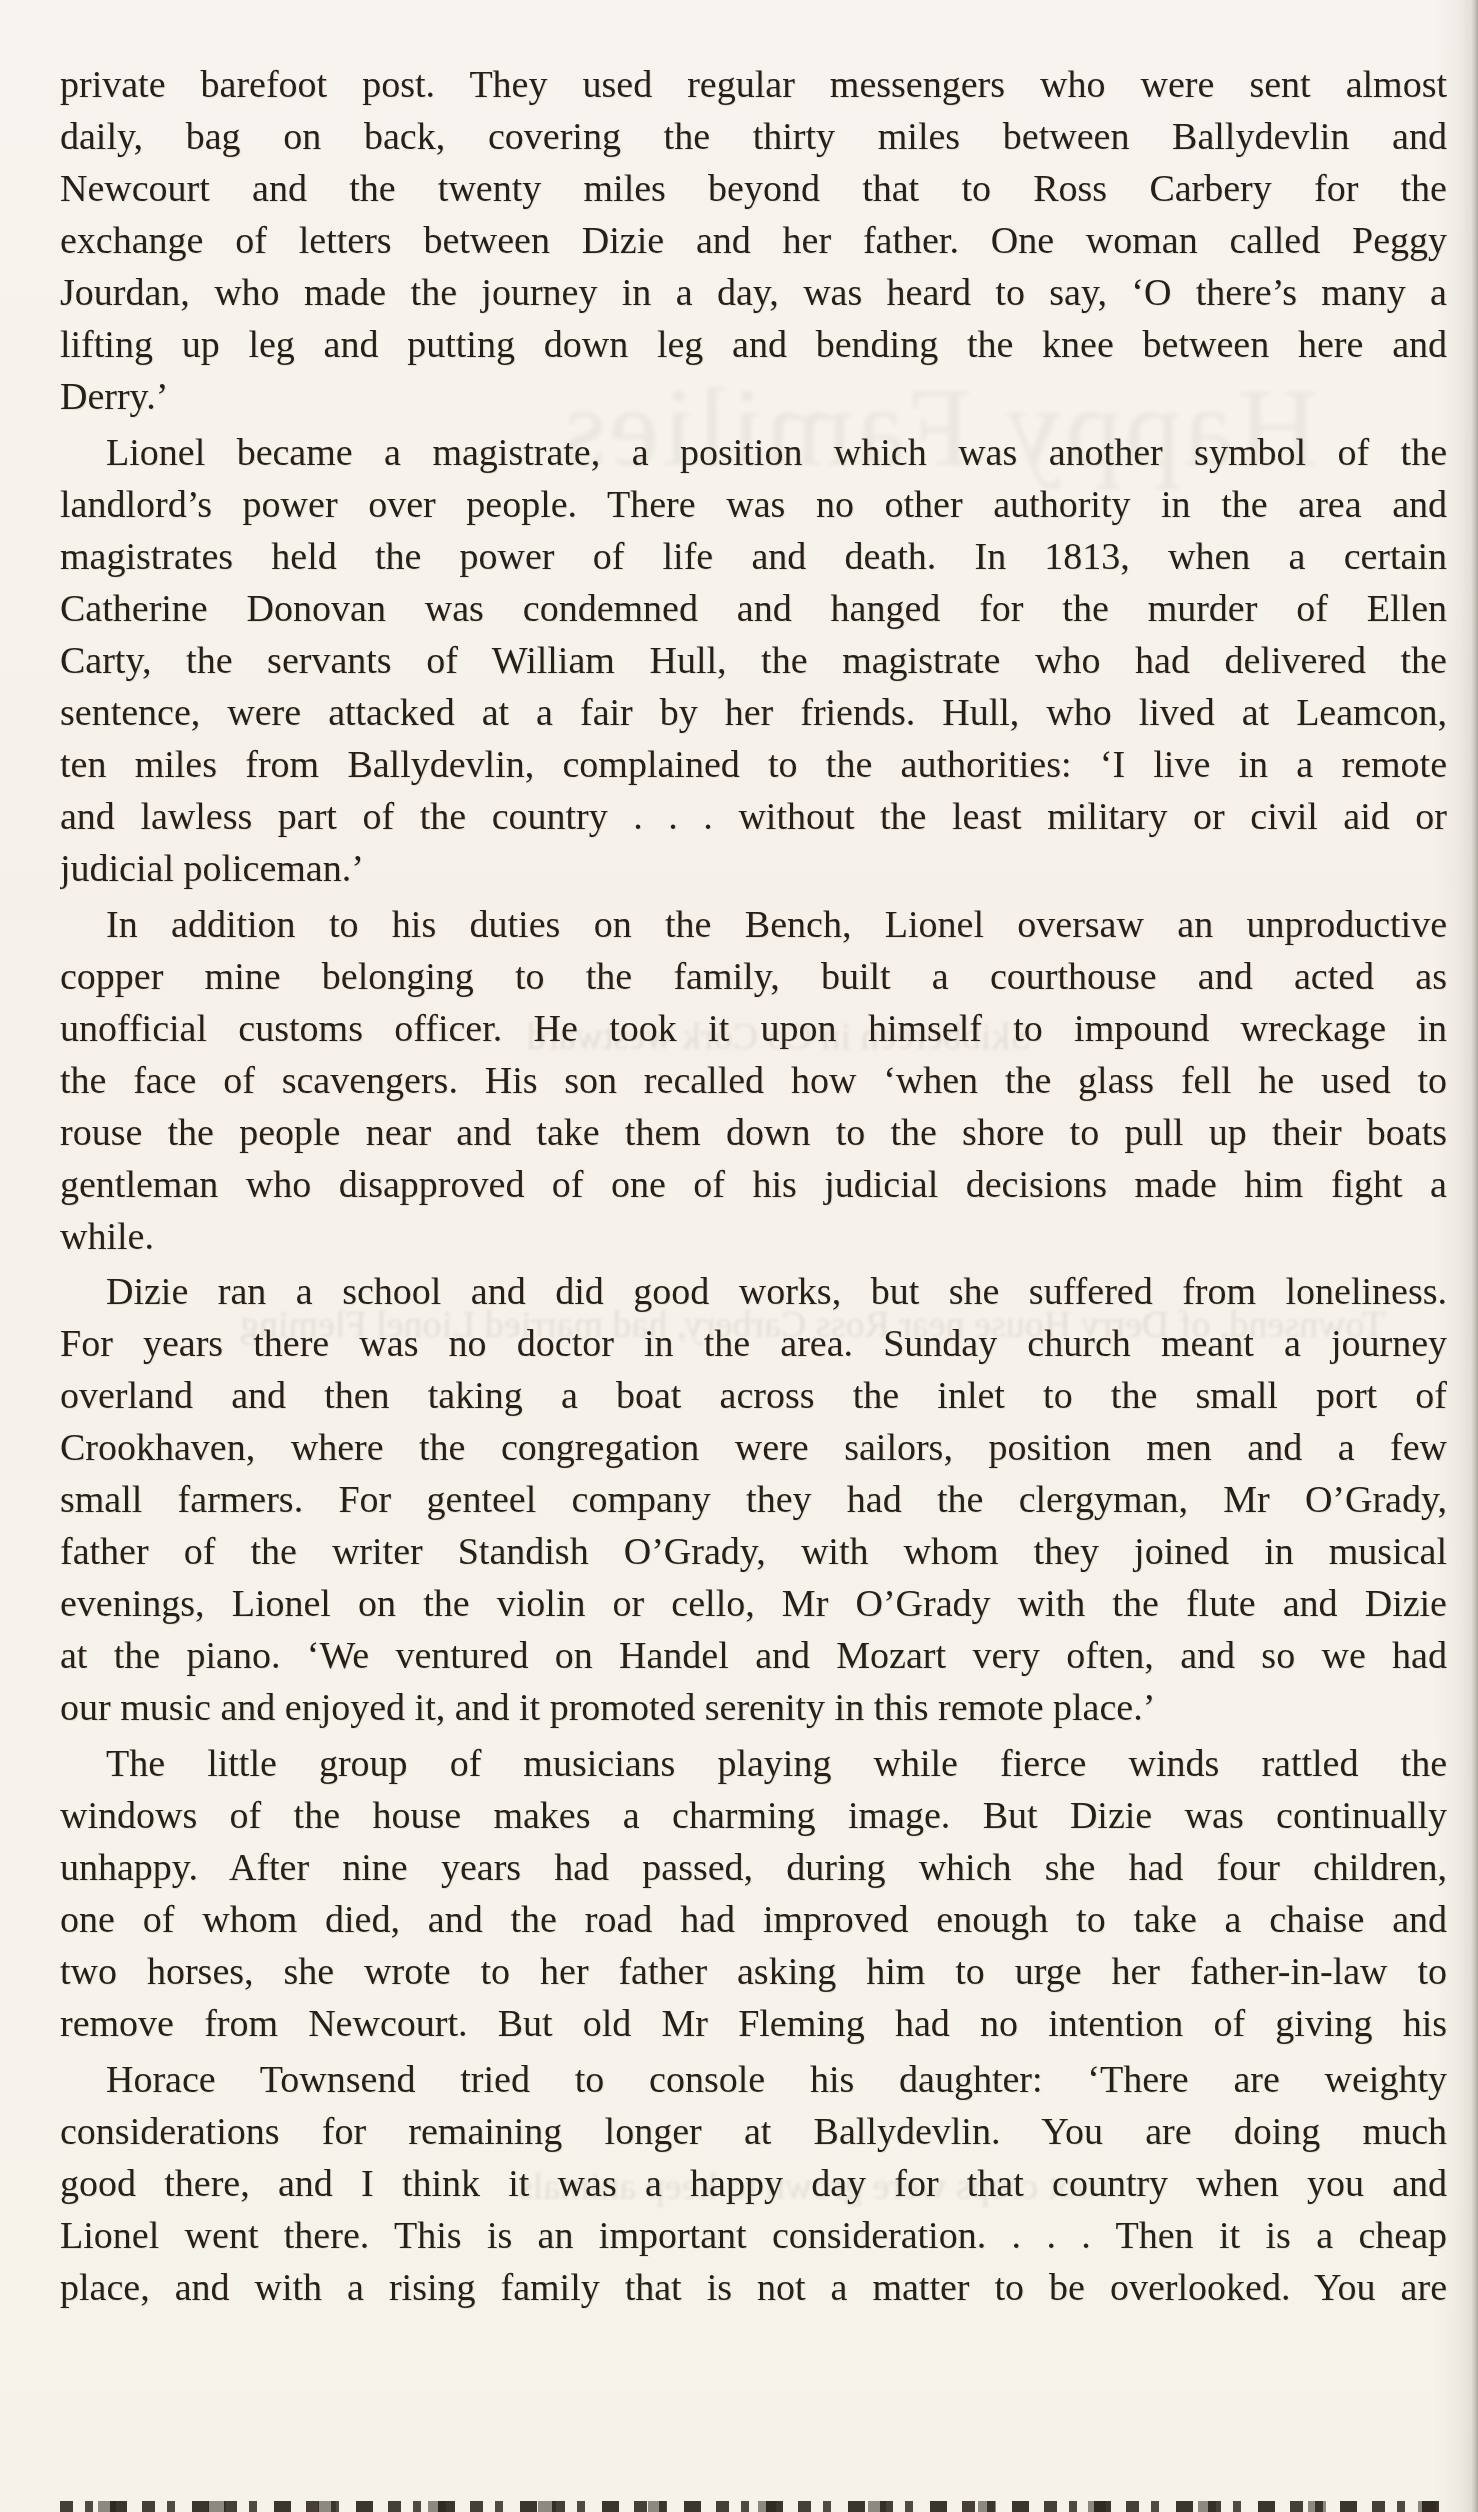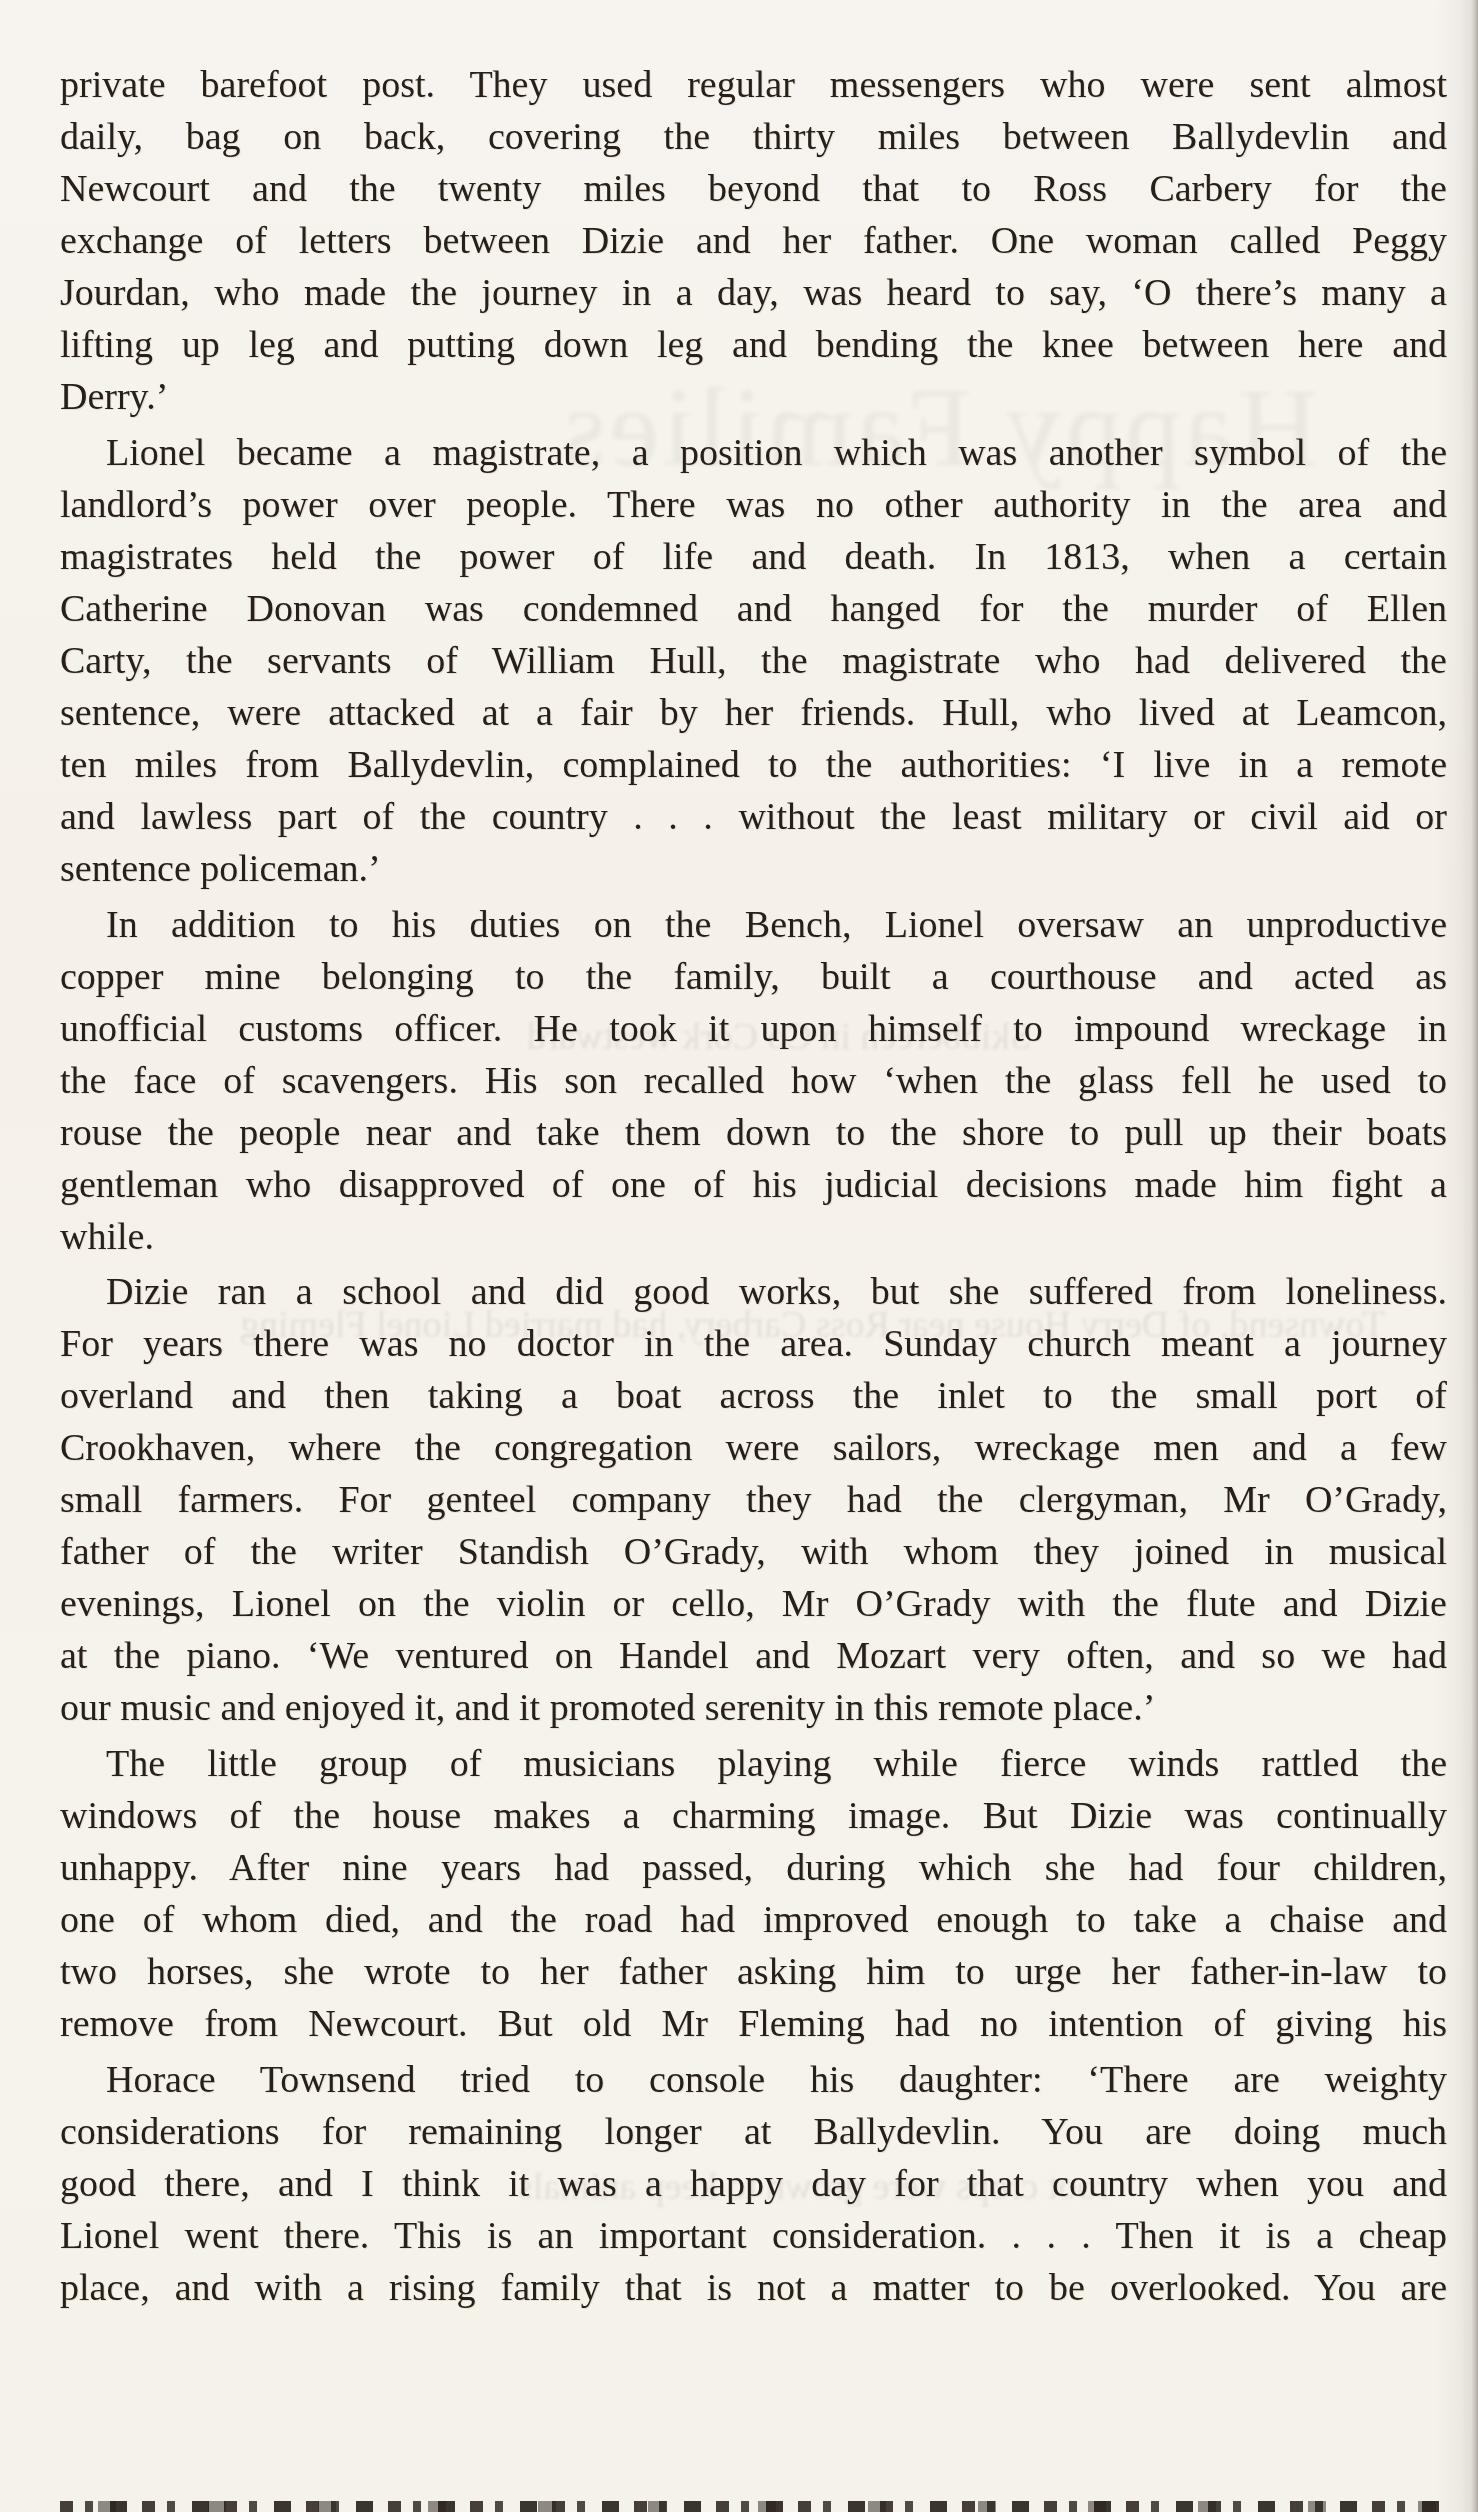--- a/index.html
+++ b/index.html
@@ -118,36 +118,36 @@
       </div>
       <div class="para indent">
         <div class="line firstline">Lionel became a magistrate, a position which was another symbol of the</div>
         <div class="line">landlord’s power over people. There was no other authority in the area and</div>
         <div class="line">magistrates held the power of life and death. In 1813, when a certain</div>
         <div class="line">Catherine Donovan was condemned and hanged for the murder of Ellen</div>
         <div class="line">Carty, the servants of William Hull, the magistrate who had delivered the</div>
         <div class="line">sentence, were attacked at a fair by her friends. Hull, who lived at Leamcon,</div>
         <div class="line">ten miles from Ballydevlin, complained to the authorities: ‘I live in a remote</div>
         <div class="line">and lawless part of the country . . . without the least military or civil aid or</div>
-        <div class="line lastline">sentence policeman.’</div>
+        <div class="line lastline">judicial policeman.’</div>
       </div>
       <div class="para indent">
         <div class="line firstline">In addition to his duties on the Bench, Lionel oversaw an unproductive</div>
         <div class="line">copper mine belonging to the family, built a courthouse and acted as</div>
         <div class="line">unofficial customs officer. He took it upon himself to impound wreckage in</div>
         <div class="line">the face of scavengers. His son recalled how ‘when the glass fell he used to</div>
         <div class="line">rouse the people near and take them down to the shore to pull up their boats</div>
         <div class="line">gentleman who disapproved of one of his judicial decisions made him fight a</div>
         <div class="line lastline">while.</div>
       </div>
       <div class="para indent">
         <div class="line firstline">Dizie ran a school and did good works, but she suffered from loneliness.</div>
         <div class="line">For years there was no doctor in the area. Sunday church meant a journey</div>
         <div class="line">overland and then taking a boat across the inlet to the small port of</div>
-        <div class="line">Crookhaven, where the congregation were sailors, wreckage men and a few</div>
+        <div class="line">Crookhaven, where the congregation were sailors, position men and a few</div>
         <div class="line">small farmers. For genteel company they had the clergyman, Mr O’Grady,</div>
         <div class="line">father of the writer Standish O’Grady, with whom they joined in musical</div>
         <div class="line">evenings, Lionel on the violin or cello, Mr O’Grady with the flute and Dizie</div>
         <div class="line">at the piano. ‘We ventured on Handel and Mozart very often, and so we had</div>
         <div class="line lastline">our music and enjoyed it, and it promoted serenity in this remote place.’</div>
       </div>
       <div class="para indent">
         <div class="line firstline">The little group of musicians playing while fierce winds rattled the</div>
         <div class="line">windows of the house makes a charming image. But Dizie was continually</div>
         <div class="line">unhappy. After nine years had passed, during which she had four children,</div>

